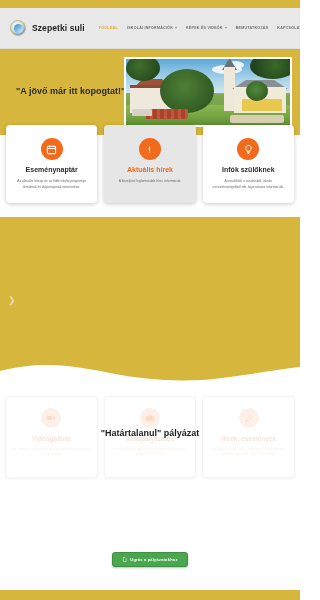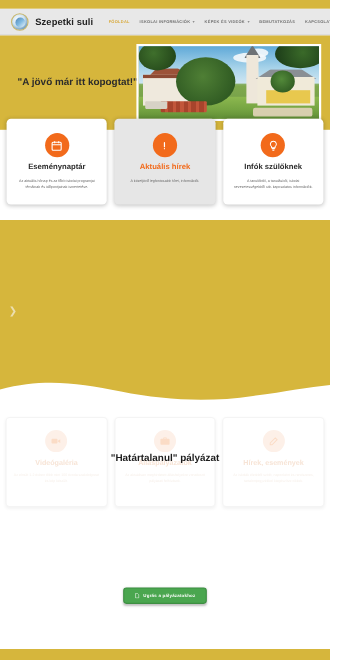--- a/index.html
+++ b/index.html
@@ -13,21 +13,21 @@
 
   
   .top-strip {
     height: 8px;
     background: #d6b63c;
     width: 100%;
   }
 
   
   .navbar {
-    height: 24px;
+    height: 41px;
     background: #e8e8e8;
     display: flex;
     align-items: center;
     padding: 0 10px;
     border-bottom: 1px solid #dcdcdc;
     position: relative;
     z-index: 20;
   }
   .brand {
     display: flex;

